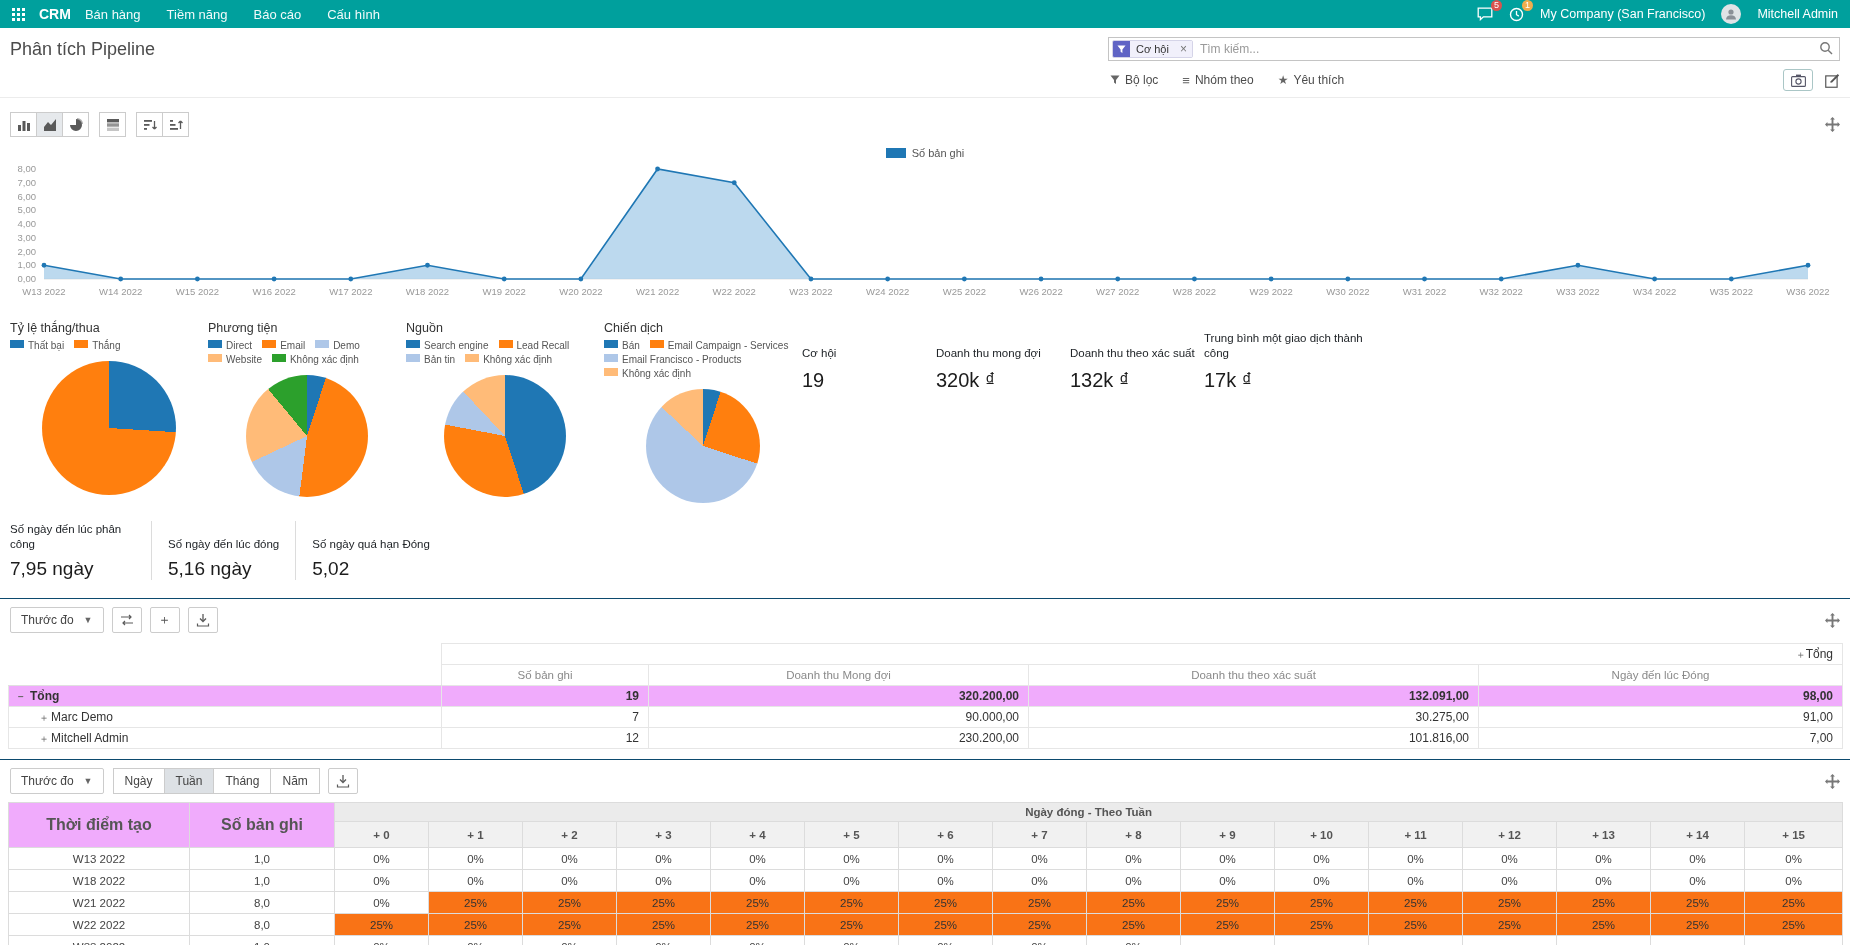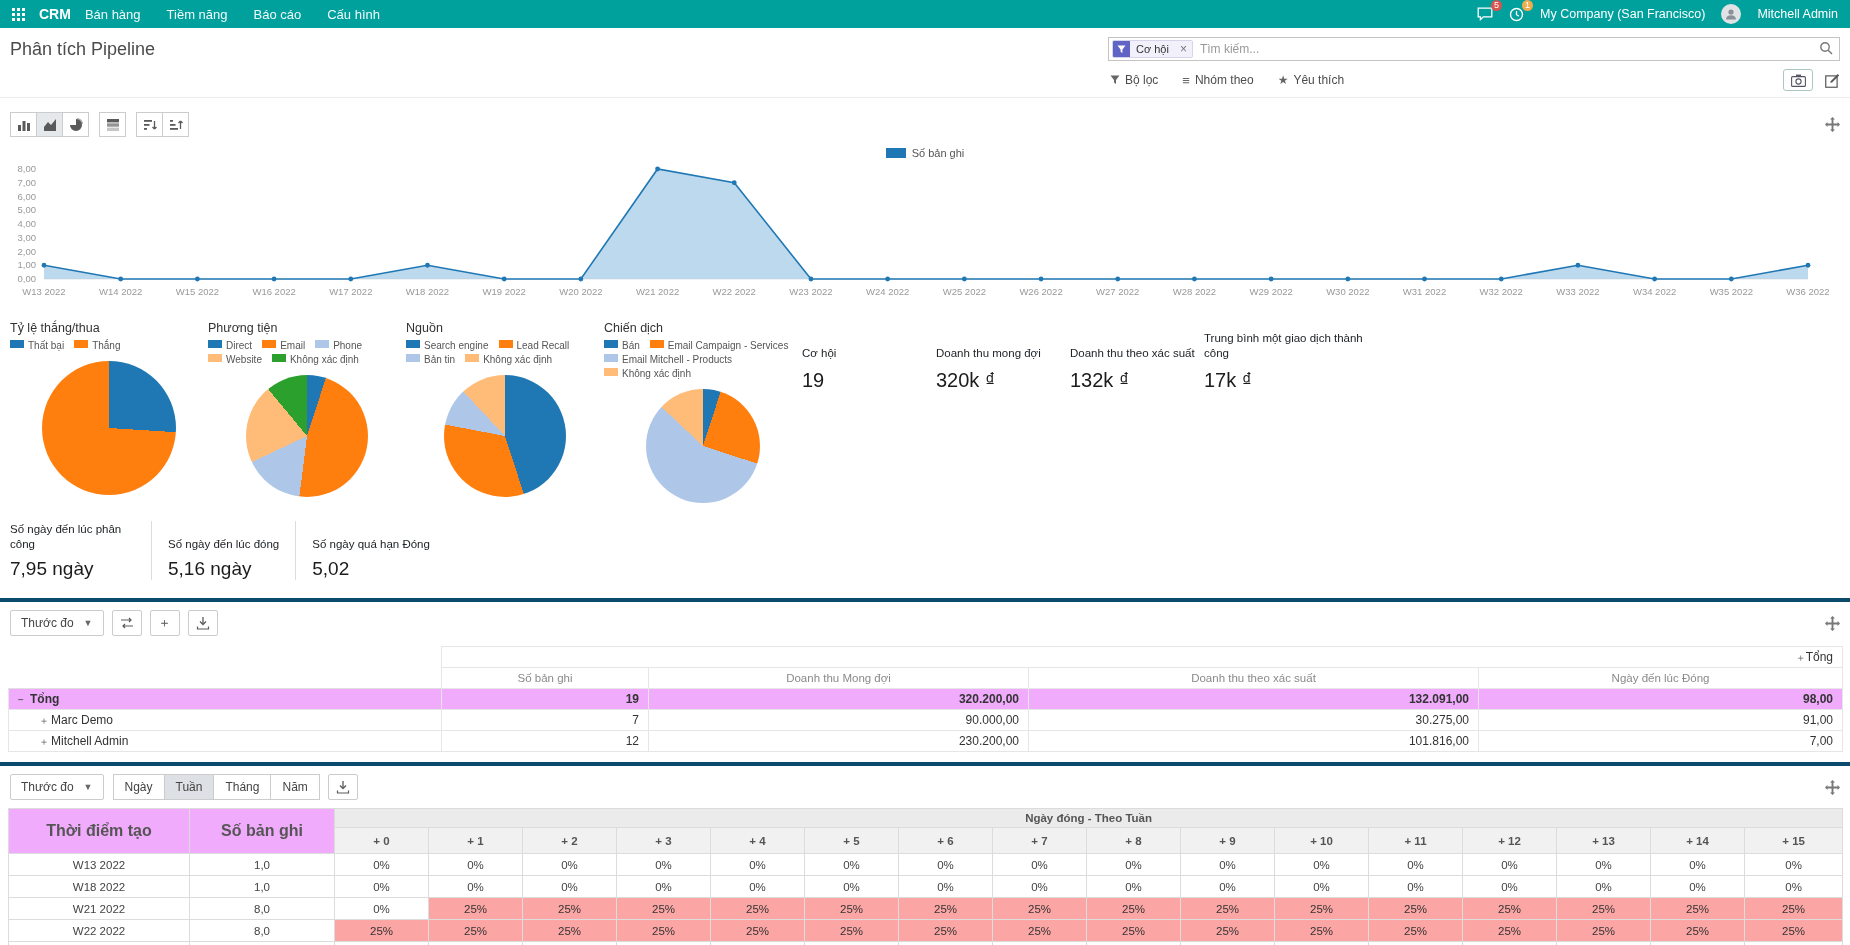--- a/index.html
+++ b/index.html
@@ -60,21 +60,21 @@
   .kpi{width:134px;padding-right:6px}
   .kpi.wide{width:170px}
   .kpi-label{font-size:11.5px;color:#212529;height:40px;display:flex;align-items:flex-end;line-height:1.3}
   .kpi-value{font-size:20px;color:#1c1c1c;margin-top:8px}
   .kpi-days{display:flex;padding:18px 10px 8px}
   .kpi-day{min-width:133px;padding-right:16px}
   .kpi-day + .kpi-day{border-left:1px solid #dcdcdc;padding-left:16px}
   .kd-label{font-size:11.5px;color:#212529;height:30px;display:flex;align-items:flex-end;line-height:1.25;max-width:125px}
   .kd-value{font-size:19px;color:#1c1c1c;margin-top:7px}
   
-  .section{border-top:4px solid #0c4a6e;margin-top:10px}
+  .section{border-top:1px solid #0c4a6e;margin-top:10px}
   .toolbar{display:flex;align-items:center;gap:8px;padding:8px 10px}
   .measure-btn{height:26px;border:1px solid #ccc;background:#fff;padding:0 10px;font-size:12px;color:#444;display:flex;align-items:center;gap:10px;cursor:pointer;border-radius:2px}
   .caret{font-size:9px;color:#666}
   .icon-btn{width:30px;height:26px;border:1px solid #ccc;background:#fff;color:#555;display:flex;align-items:center;justify-content:center;border-radius:2px;cursor:pointer;font-size:13px}
   .seg-group{display:flex;margin-left:2px}
   .seg-btn{height:26px;border:1px solid #ccc;background:#fff;padding:0 11px;font-size:12px;color:#444;margin-left:-1px;cursor:pointer;font-family:"Liberation Sans",sans-serif}
   .seg-btn.active{background:#dde1e5}
   
   .pivot-table{border-collapse:collapse;margin:2px 8px 0;width:1834px;font-size:12px;table-layout:fixed}
   .pivot-table th,.pivot-table td{border:1px solid #e6e6e6;padding:2px 9px;height:21px}
@@ -87,21 +87,21 @@
   .pivot-table .val{text-align:right}
   .pivot-table tr.total{background:#f0abfc;font-weight:bold}
   .tog{font-size:10px;color:#666;display:inline-block;width:12px}
   
   .cohort-table{border-collapse:collapse;margin:0 8px;width:1834px;font-size:11.5px;table-layout:fixed}
   .cohort-table th,.cohort-table td{border:1px solid #dcdcdc;text-align:center}
   .cohort-table .lh{background:#f0abfc;color:#555;font-weight:bold;font-size:16px}
   .cohort-table .gh{background:#ebebeb;color:#555;font-weight:bold;height:19px}
   .cohort-table .oh{background:#f1f1f1;color:#555;font-weight:bold;height:26px}
   .cohort-table td{height:22px;color:#444}
-  .cohort-table td.hl{background:#fca5a5;color:#333}
+  .cohort-table td.hl{background:#f97316;color:#333}
 </style>
 </head>
 <body>
 
 <div class="topbar">
   <span class="apps-btn">
     <svg width="13" height="13" viewBox="0 0 13 13">
         <g fill="#fff">
           <rect x="0" y="0" width="3" height="3"></rect>
           <rect x="5" y="0" width="3" height="3"></rect>
@@ -352,21 +352,21 @@
           <span class="legend-item">
             <span class="swatch" style="background: rgb(31, 119, 180);"></span>
             <span>Direct</span>
           </span>
           <span class="legend-item">
             <span class="swatch" style="background: rgb(255, 127, 14);"></span>
             <span>Email</span>
           </span>
           <span class="legend-item">
             <span class="swatch" style="background: rgb(174, 199, 232);"></span>
-            <span>Phone</span>
+            <span>Demo</span>
           </span>
           <span class="legend-item">
             <span class="swatch" style="background: rgb(255, 187, 120);"></span>
             <span>Website</span>
           </span>
           <span class="legend-item">
             <span class="swatch" style="background: rgb(44, 160, 44);"></span>
             <span>Không xác định</span>
           </span>
         </div>
@@ -400,21 +400,21 @@
           <span class="legend-item">
             <span class="swatch" style="background: rgb(31, 119, 180);"></span>
             <span>Bán</span>
           </span>
           <span class="legend-item">
             <span class="swatch" style="background: rgb(255, 127, 14);"></span>
             <span>Email Campaign - Services</span>
           </span>
           <span class="legend-item">
             <span class="swatch" style="background: rgb(174, 199, 232);"></span>
-            <span>Email Mitchell - Products</span>
+            <span>Email Francisco - Products</span>
           </span>
           <span class="legend-item">
             <span class="swatch" style="background: rgb(255, 187, 120);"></span>
             <span>Không xác định</span>
           </span>
         </div>
       <div class="pie" style="background: conic-gradient(rgb(31, 119, 180) 0deg, rgb(31, 119, 180) 18deg, rgb(255, 127, 14) 18deg, rgb(255, 127, 14) 108deg, rgb(174, 199, 232) 108deg, rgb(174, 199, 232) 313.2deg, rgb(255, 187, 120) 313.2deg, rgb(255, 187, 120) 360deg);"></div>
     </div>
     <div class="kpi">
       <div class="kpi-label">Cơ hội</div>

